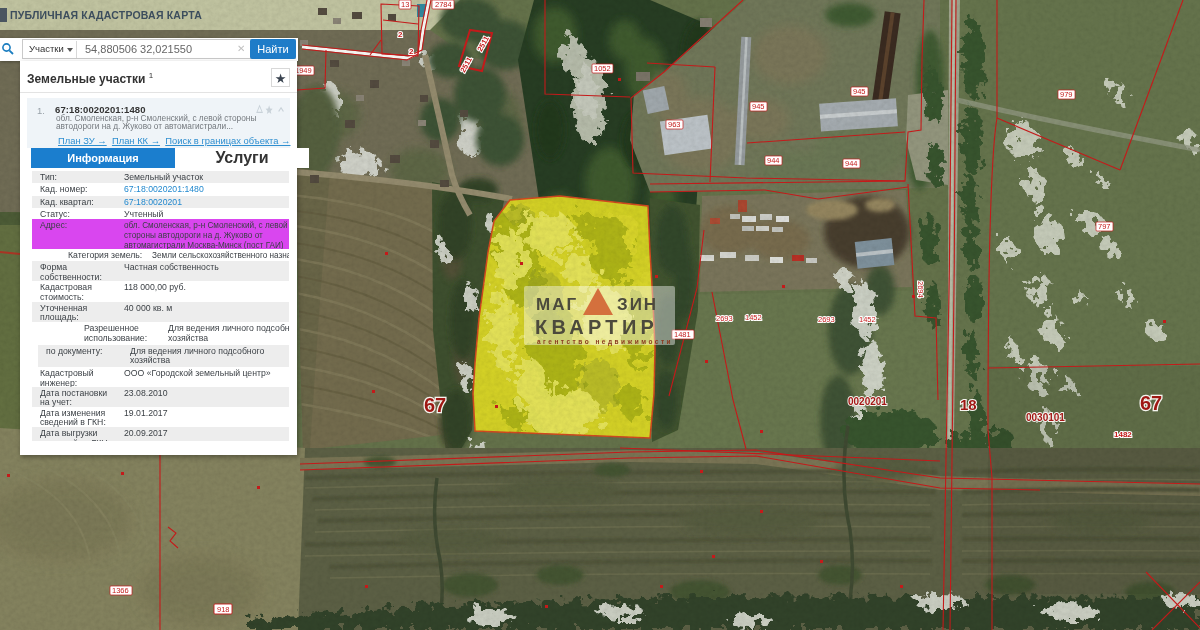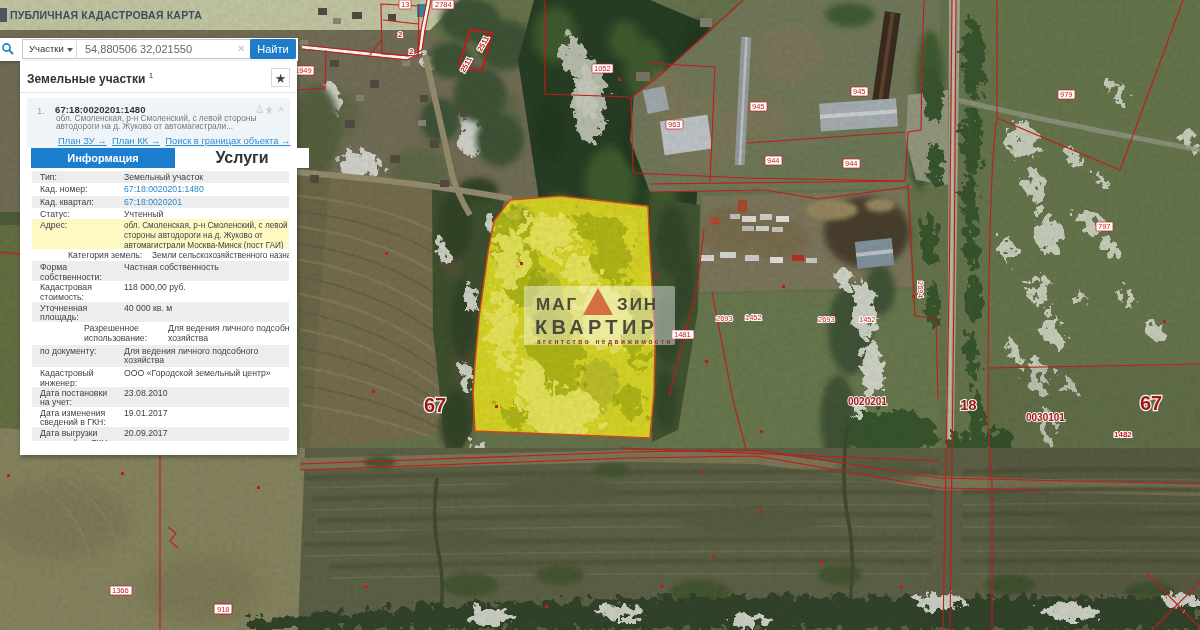--- a/index.html
+++ b/index.html
@@ -701,21 +701,21 @@
         <div class="val" style="color:#2289cf;">67:18:0020201:1480</div>
       </div>
     <div class="row" style="background:#ededed;height:12px;">
         <div class="lab">Кад. квартал:</div>
         <div class="val" style="color:#2289cf;">67:18:0020201</div>
       </div>
     <div class="row" style="height:11.5px;">
         <div class="lab">Статус:</div>
         <div class="val">Учтенный</div>
       </div>
-    <div class="row" style="background:#fef9c3;height:29.5px;">
+    <div class="row" style="background:#d946ef;height:29.5px;">
         <div class="lab">Адрес:</div>
         <div class="val" style="white-space:nowrap;font-size:8.2px;">обл. Смоленская, р-н Смоленский, с левой<br>стороны автодороги на д. Жуково от<br>автомагистрали Москва-Минск (пост ГАИ)</div>
       </div>
     <div class="row" style="height:12.5px;margin-left:28px;">
         <div class="lab" style="white-space:nowrap;">Категория земель:</div>
         <div class="val" style="white-space:nowrap;font-size:8.2px;">Земли сельскохозяйственного назначения</div>
       </div>
     <div class="row" style="background:#ededed;height:20px;">
         <div class="lab">Форма<br>собственности:</div>
         <div class="val">Частная собственность</div>
@@ -725,21 +725,21 @@
         <div class="val">118 000,00 руб.</div>
       </div>
     <div class="row" style="background:#ededed;height:20.5px;">
         <div class="lab">Уточненная<br>площадь:</div>
         <div class="val">40 000 кв. м</div>
       </div>
     <div class="row" style="height:22.5px;margin-left:44px;">
         <div class="lab">Разрешенное<br>использование:</div>
         <div class="val">Для ведения личного подсобного<br>хозяйства</div>
       </div>
-    <div class="row" style="background:#ededed;height:22.5px;">
+    <div class="row" style="background:#ededed;height:22.5px;margin-left:6px;">
         <div class="lab">по документу:</div>
         <div class="val">Для ведения личного подсобного<br>хозяйства</div>
       </div>
     <div class="row" style="height:19.5px;">
         <div class="lab">Кадастровый<br>инженер:</div>
         <div class="val" style="white-space:nowrap;">ООО «Городской земельный центр»</div>
       </div>
     <div class="row" style="background:#ededed;height:20px;">
         <div class="lab">Дата постановки<br>на учет:</div>
         <div class="val">23.08.2010</div>

